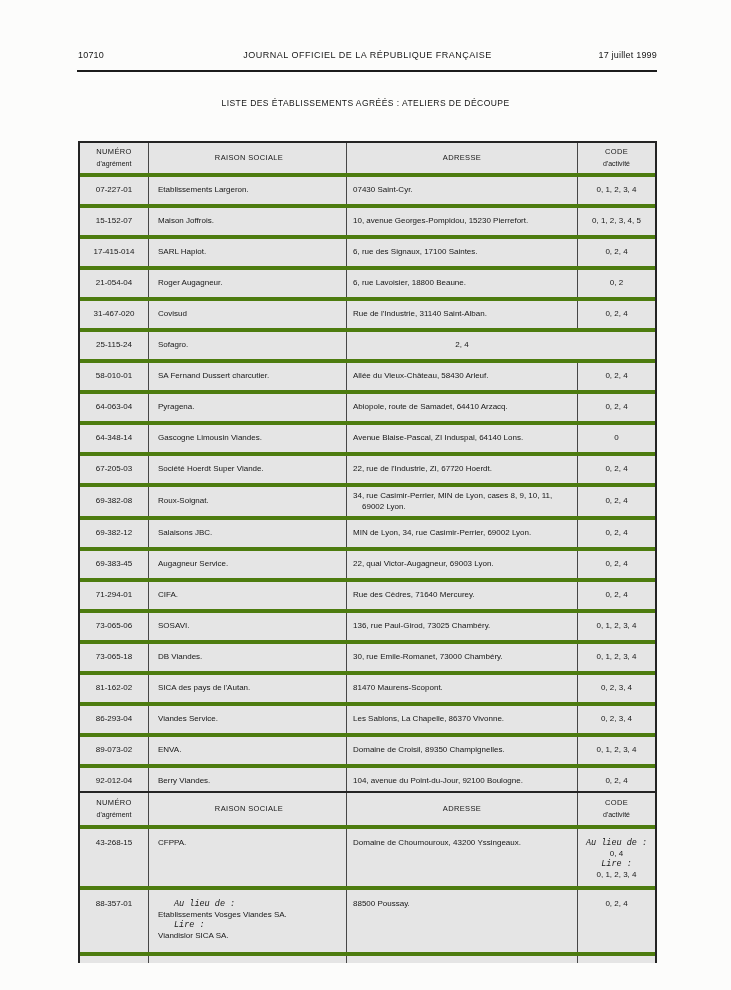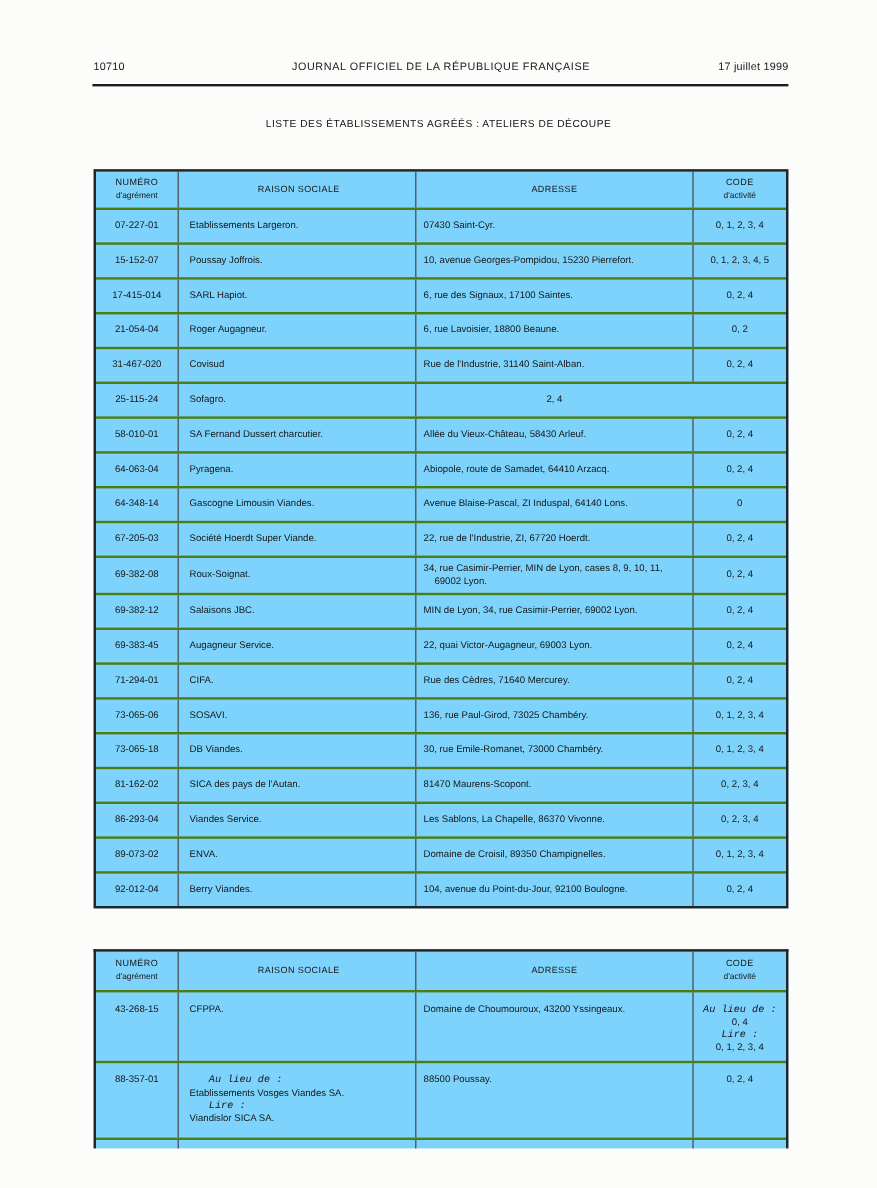--- a/index.html
+++ b/index.html
@@ -34,30 +34,30 @@
     position:absolute; left:0; width:100%;
     text-align:center;
     font-family:"Liberation Serif", serif;
     font-style:italic; font-size:10px; color:#141414;margin-top:31px;
   }
   .sub-1 { top:119px; }
   .sub-2 { top:772px; }
   
   .jtable {
     position:absolute; left:78px; width:579px;
-    background:#7dd3fc;
+    background:#e5e5e5;
     box-sizing:border-box;
   }
   .t1 { top:141px; border:2px solid #242424; }
   .t2 { top:791px; border:2px solid #242424; border-bottom:none; }
   .trow {
     display:grid;
     grid-template-columns:68px 198px 231px 1fr;
   }
-  .trow + .trow { border-top:2px solid #4d7c0f; }
+  .trow + .trow { border-top:4px solid #4d7c0f; }
   .t1 .trow { min-height:27px; }
   .thead { min-height:32px; }
   .t2 .trow:nth-child(2) { min-height:57px; }
   .t2 .trow:nth-child(3) { min-height:62px; }
   .stub { height:7px; min-height:7px !important; overflow:hidden; }
   .cell {
     display:flex; align-items:center;
     border-left:1px solid #474747;
     padding:4px 6px;
     font-size:8px; line-height:10.5px;
@@ -131,21 +131,21 @@
       </div>
       <div class="cell c-code">
         <div class="txt">0, 1, 2, 3, 4</div>
       </div>
     </div>
     <div class="trow">
       <div class="cell c-num">
         <div class="txt">15-152-07</div>
       </div>
       <div class="cell c-name">
-        <div class="txt">Poussay Joffrois.</div>
+        <div class="txt">Maison Joffrois.</div>
       </div>
       <div class="cell c-addr">
         <div class="hang">10, avenue Georges-Pompidou, 15230 Pierrefort.</div>
       </div>
       <div class="cell c-code">
         <div class="txt">0, 1, 2, 3, 4, 5</div>
       </div>
     </div>
     <div class="trow">
       <div class="cell c-num">

